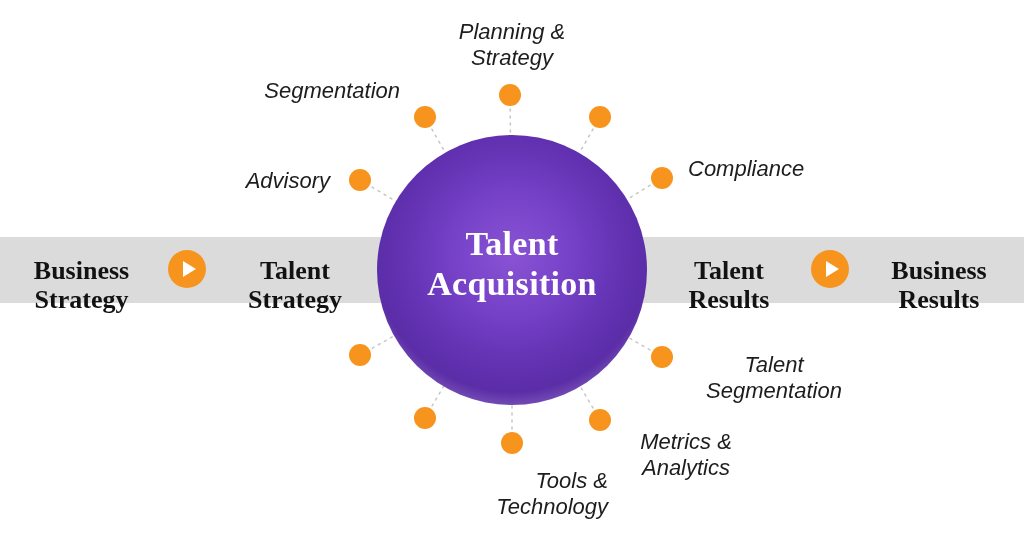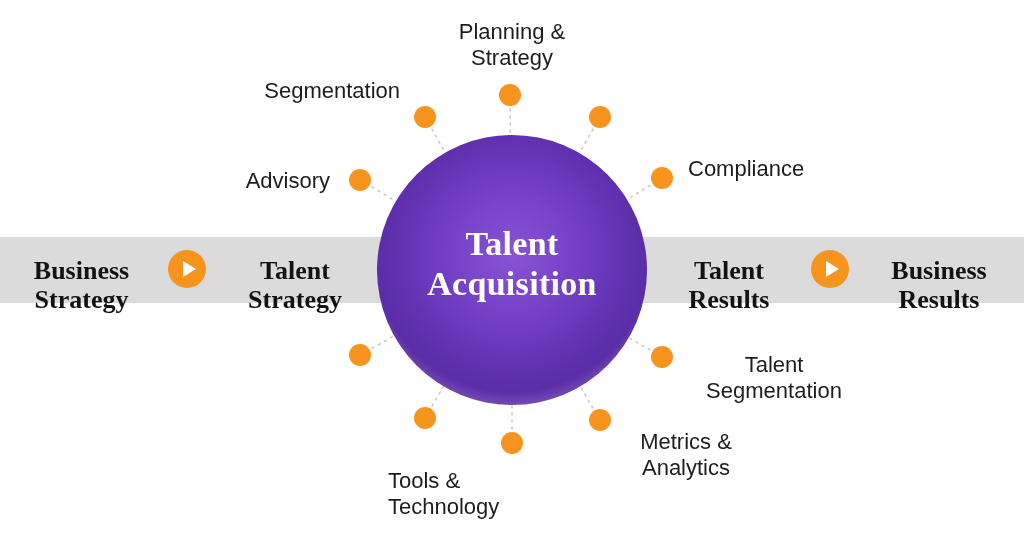--- a/index.html
+++ b/index.html
@@ -18,21 +18,21 @@
       rgba(91,45,167,0.85) 75%, rgba(91,45,167,0) 90%);
   }
   .center-title { position:absolute; left:377px; top:224px; width:270px; text-align:center; z-index:4;
     font-family:"Liberation Serif", serif; font-weight:bold; font-size:34px; line-height:40px;
     color:#ffffff; white-space:pre-line; letter-spacing:0.3px; }
 
   .dot { position:absolute; width:22px; height:22px; border-radius:50%;
     background:var(--orange,#f7941e); transform:translate(-50%,-50%); z-index:3; }
 
   .spoke-label { position:absolute; font-size:22px; line-height:26px; color:#1d1d1d;
-    white-space:pre-line; z-index:3; }
+    white-space:pre-line; z-index:3;font-style:italic; }
 
   .band-label { position:absolute; top:256px; font-family:"Liberation Serif", serif; font-weight:bold;
     font-size:26px; line-height:29px; color:#121212; text-align:center; white-space:pre-line; z-index:3; }
 
   .play { position:absolute; width:38px; height:38px; border-radius:50%;
     background:var(--orange,#f7941e); z-index:3; display:flex; align-items:center; justify-content:center; }
   .play-triangle { display:block; width:0; height:0;
     border-left:13px solid #ffffff; border-top:8px solid transparent; border-bottom:8px solid transparent;
     margin-left:4px; }
 
@@ -47,21 +47,21 @@
   .dot-branding     { left:360px; top:355px; }
   .dot-advisory     { left:360px; top:180px; }
   .dot-recruitment  { left:425px; top:117px; }
 
   
   .lbl-planning     { left:412px; top:19px;  width:200px; text-align:center; }
   .lbl-process      { left:595px; top:78px;  width:180px; text-align:center; }
   .lbl-compliance   { left:688px; top:156px; width:200px; text-align:left; }
   .lbl-segmentation { left:674px; top:352px; width:200px; text-align:center; }
   .lbl-metrics      { left:586px; top:429px; width:200px; text-align:center; }
-  .lbl-tools        { left:388px; top:468px; width:200px; text-align:left; }
+  .lbl-tools        { left:408px; top:468px; width:200px; text-align:right; }
   .lbl-outsourcing  { left:210px; top:431px; width:190px; text-align:right; }
   .lbl-branding     { left:152px; top:351px; width:200px; text-align:center; }
   .lbl-advisory     { left:140px; top:156px; width:190px; text-align:right;margin-top:12px; }
   .lbl-recruitment  { left:210px; top:78px;  width:190px; text-align:right; }
 
   
   .flow-left-outer  { left:0px;   width:163px; }
   .flow-left-inner  { left:213px; width:164px; }
   .flow-right-inner { left:647px; width:164px; }
   .flow-right-outer { left:854px; width:170px; }

